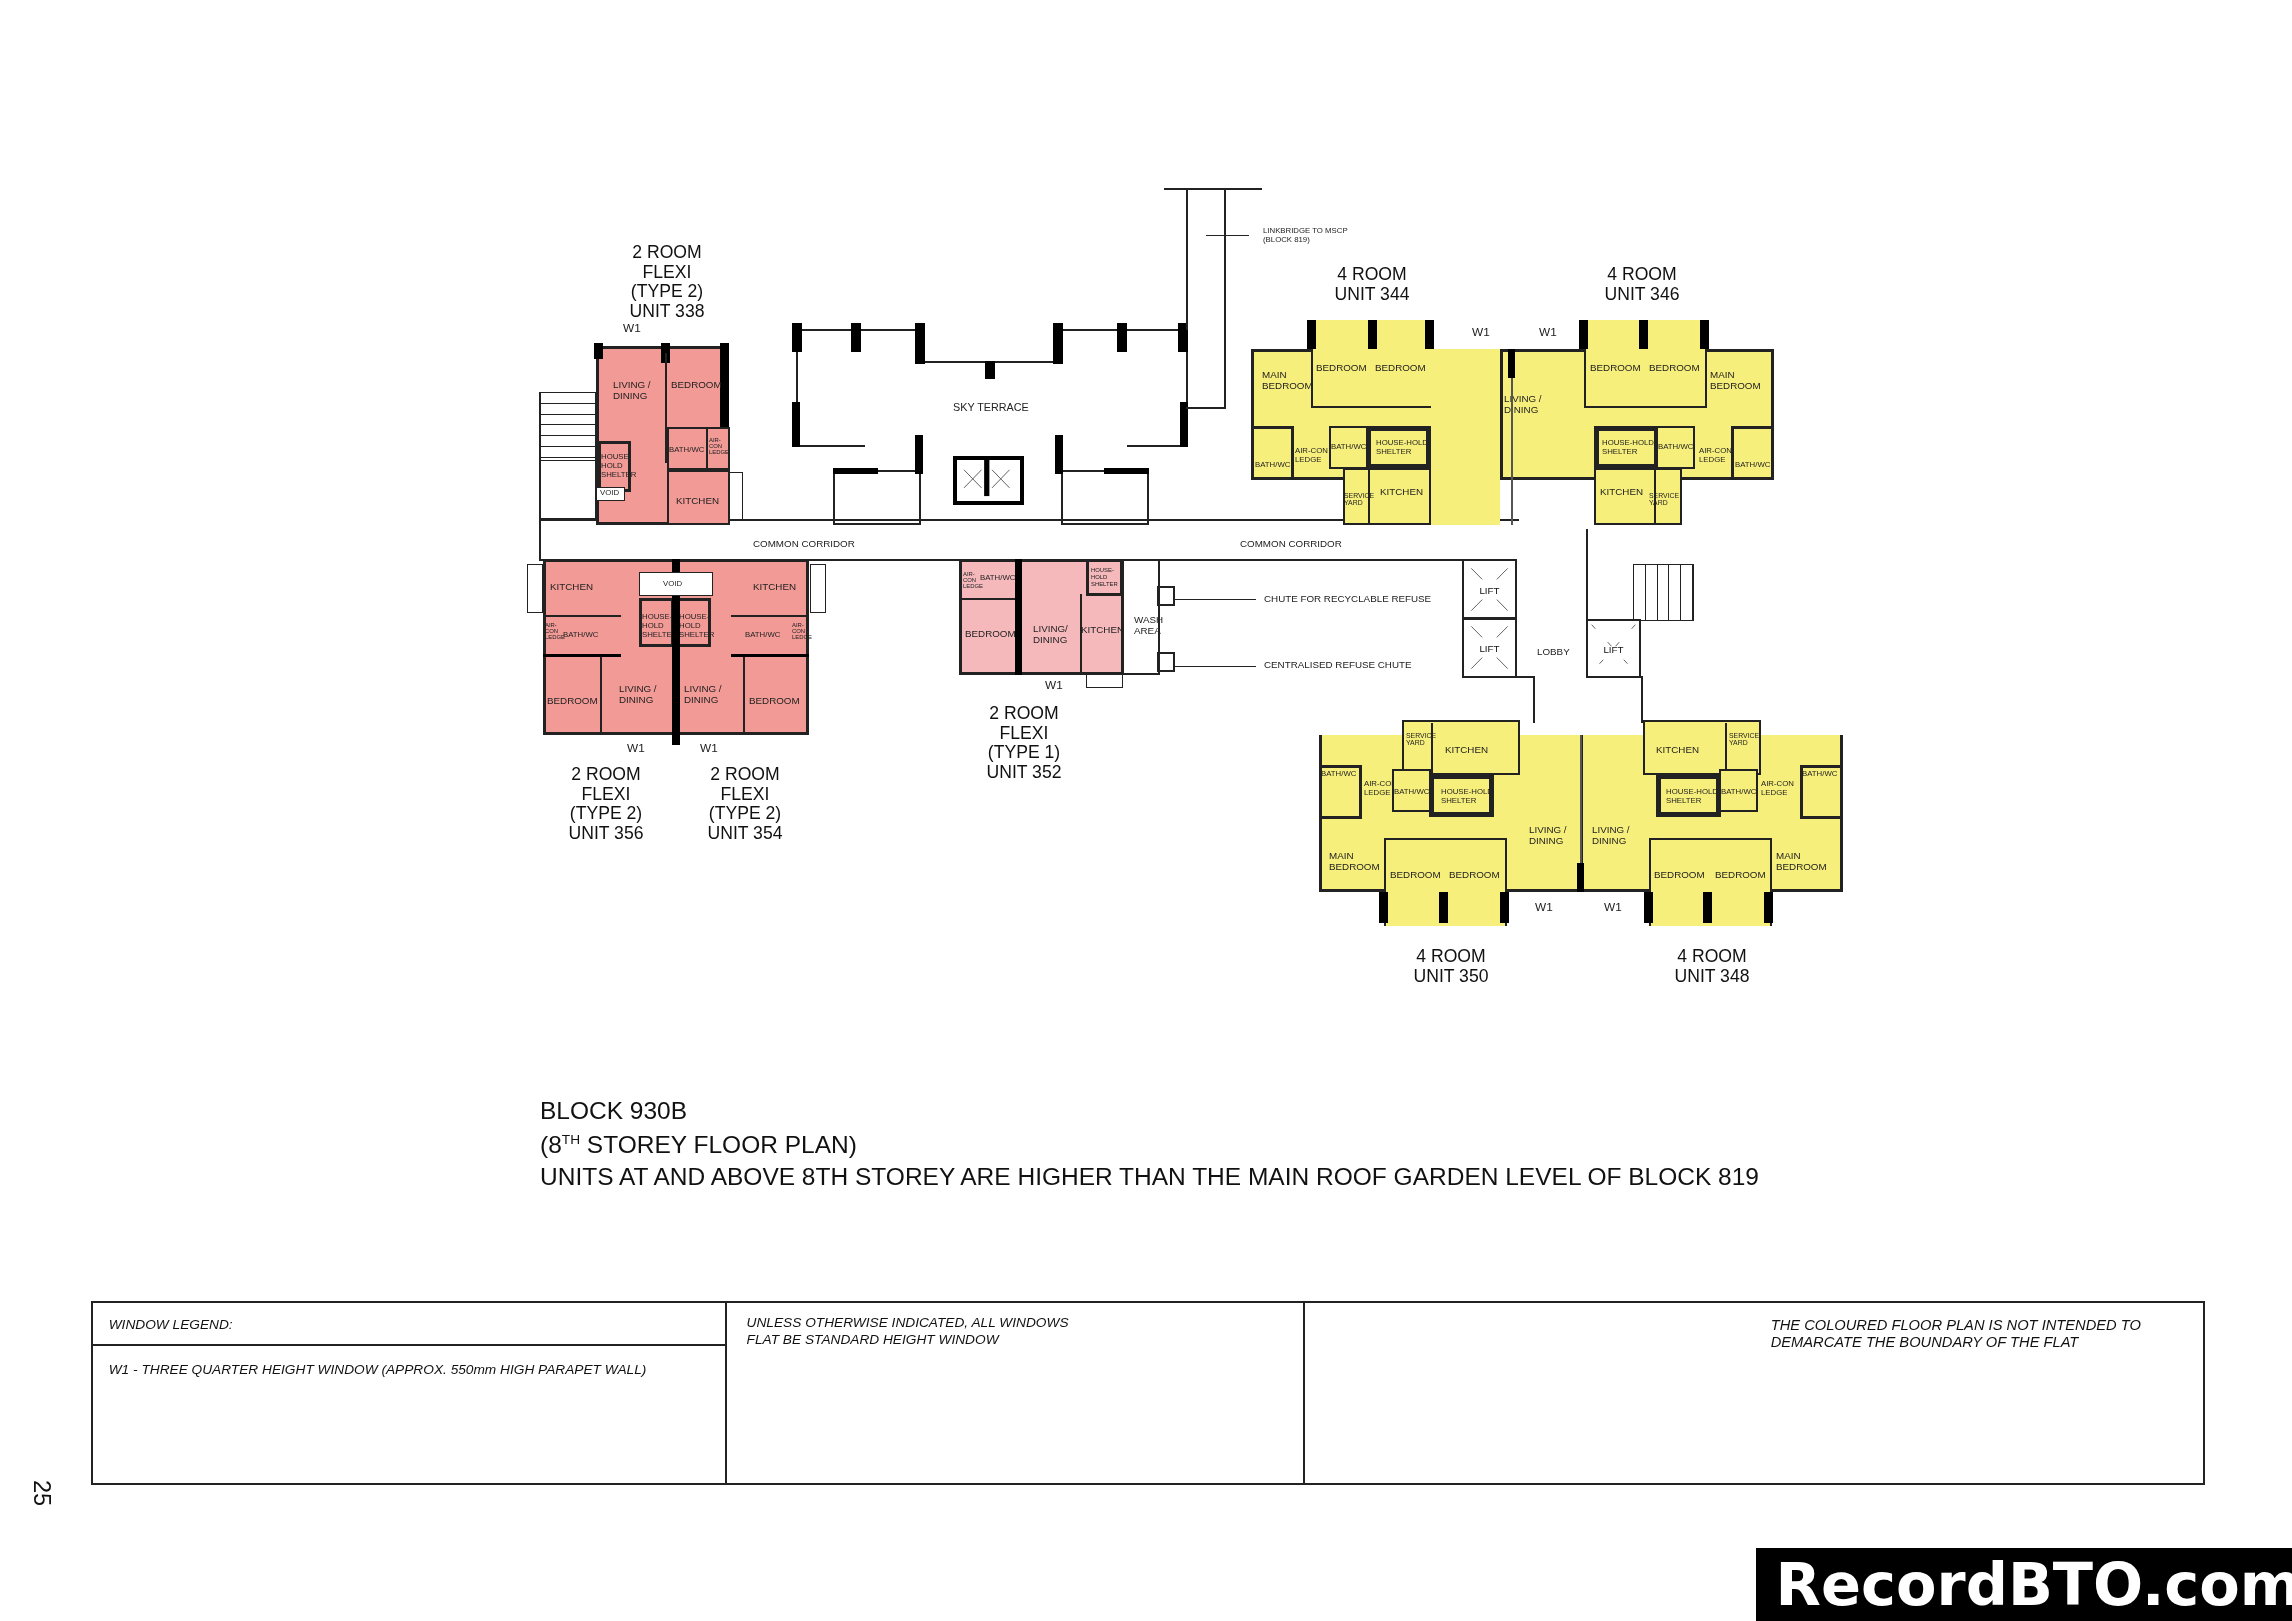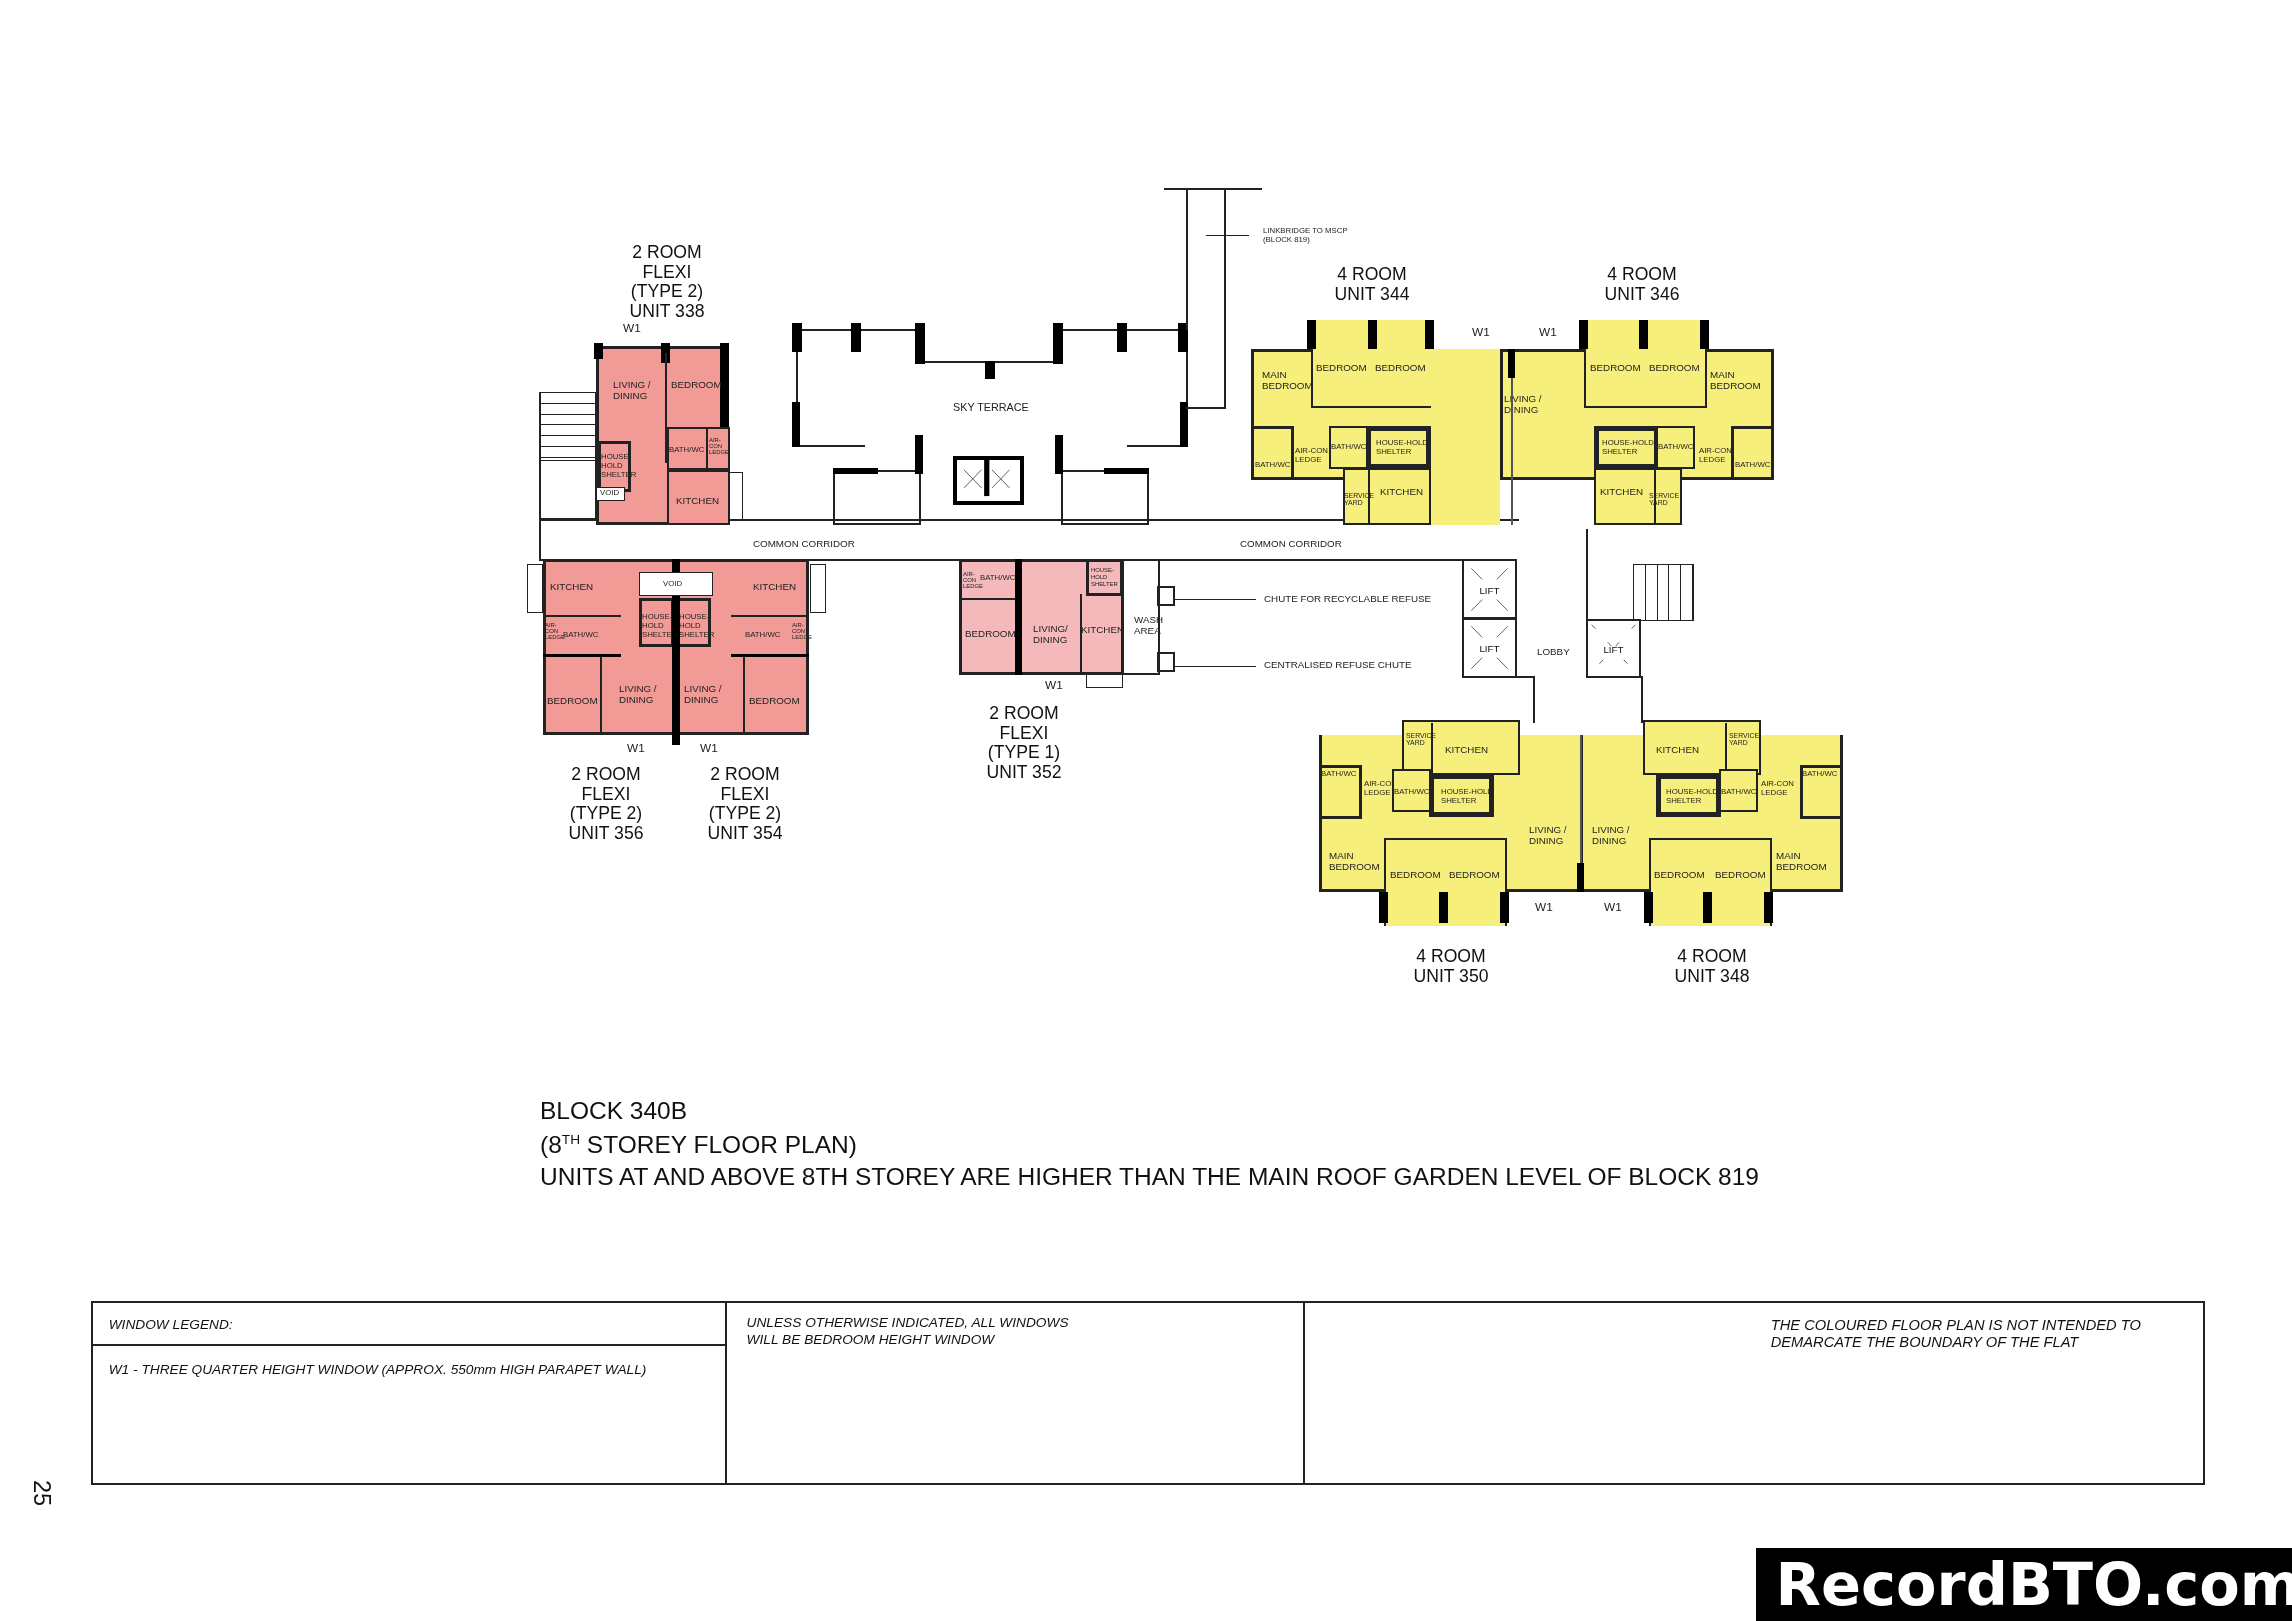--- a/index.html
+++ b/index.html
@@ -440,36 +440,36 @@
     </div>
   <div class="lbl" style="left:1604px;top:902px;font-size:11.8px;">W1</div>
   <div class="unit-title" style="left:1658px;top:947px;width:108px;">
     <div>4 ROOM</div>
       <div>UNIT 348</div>
   </div>
 </div>
 <div class="line" style="left:1580px;top:735px;width:2px;height:157px;background:#555;"></div>
 <div class="wall" style="left:1577px;top:863px;width:6.9px;height:29px;"></div>
 
-<div class="title-text" style="left:540px;top:1096px;">BLOCK 340B</div>
+<div class="title-text" style="left:540px;top:1096px;">BLOCK 930B</div>
 <div class="title-text" style="left:540px;top:1125px;">
   <span>(8</span><sup style="font-size:13.7px;">TH</sup><span> STOREY FLOOR PLAN)</span>
 </div>
 <div class="title-text" style="left:540px;top:1162px;">UNITS AT AND ABOVE 8TH STOREY ARE HIGHER THAN THE MAIN ROOF GARDEN LEVEL OF BLOCK 819</div>
 
 <div class="legend-table">
   <div class="cell" style="left:0;width:634px;">
     <div class="cell-text" style="left:15.7px;top:13.7px;">WINDOW LEGEND:</div>
     <div style="position:absolute;left:0;right:0;top:41px;height:2px;background:#222;"></div>
     <div class="cell-text" style="left:15.7px;top:59px;">W1 - THREE QUARTER HEIGHT WINDOW (APPROX. 550mm HIGH PARAPET WALL)</div>
   </div>
   <div class="cell" style="left:634px;width:578px;">
     <div class="cell-text" style="left:19.6px;top:11.8px;">
         <div>UNLESS OTHERWISE INDICATED, ALL WINDOWS</div>
-        <div>WILL BE BEDROOM HEIGHT WINDOW</div>
+        <div>FLAT BE STANDARD HEIGHT WINDOW</div>
       </div>
   </div>
   <div class="cell" style="left:1664px;right:0;border-right:none;">
     <div class="cell-text" style="left:13.7px;top:13.7px;font-size:14.7px;line-height:17.6px;">
         <div>THE COLOURED FLOOR PLAN IS NOT INTENDED TO</div>
         <div>DEMARCATE THE BOUNDARY OF THE FLAT</div>
       </div>
   </div>
 </div>
 

